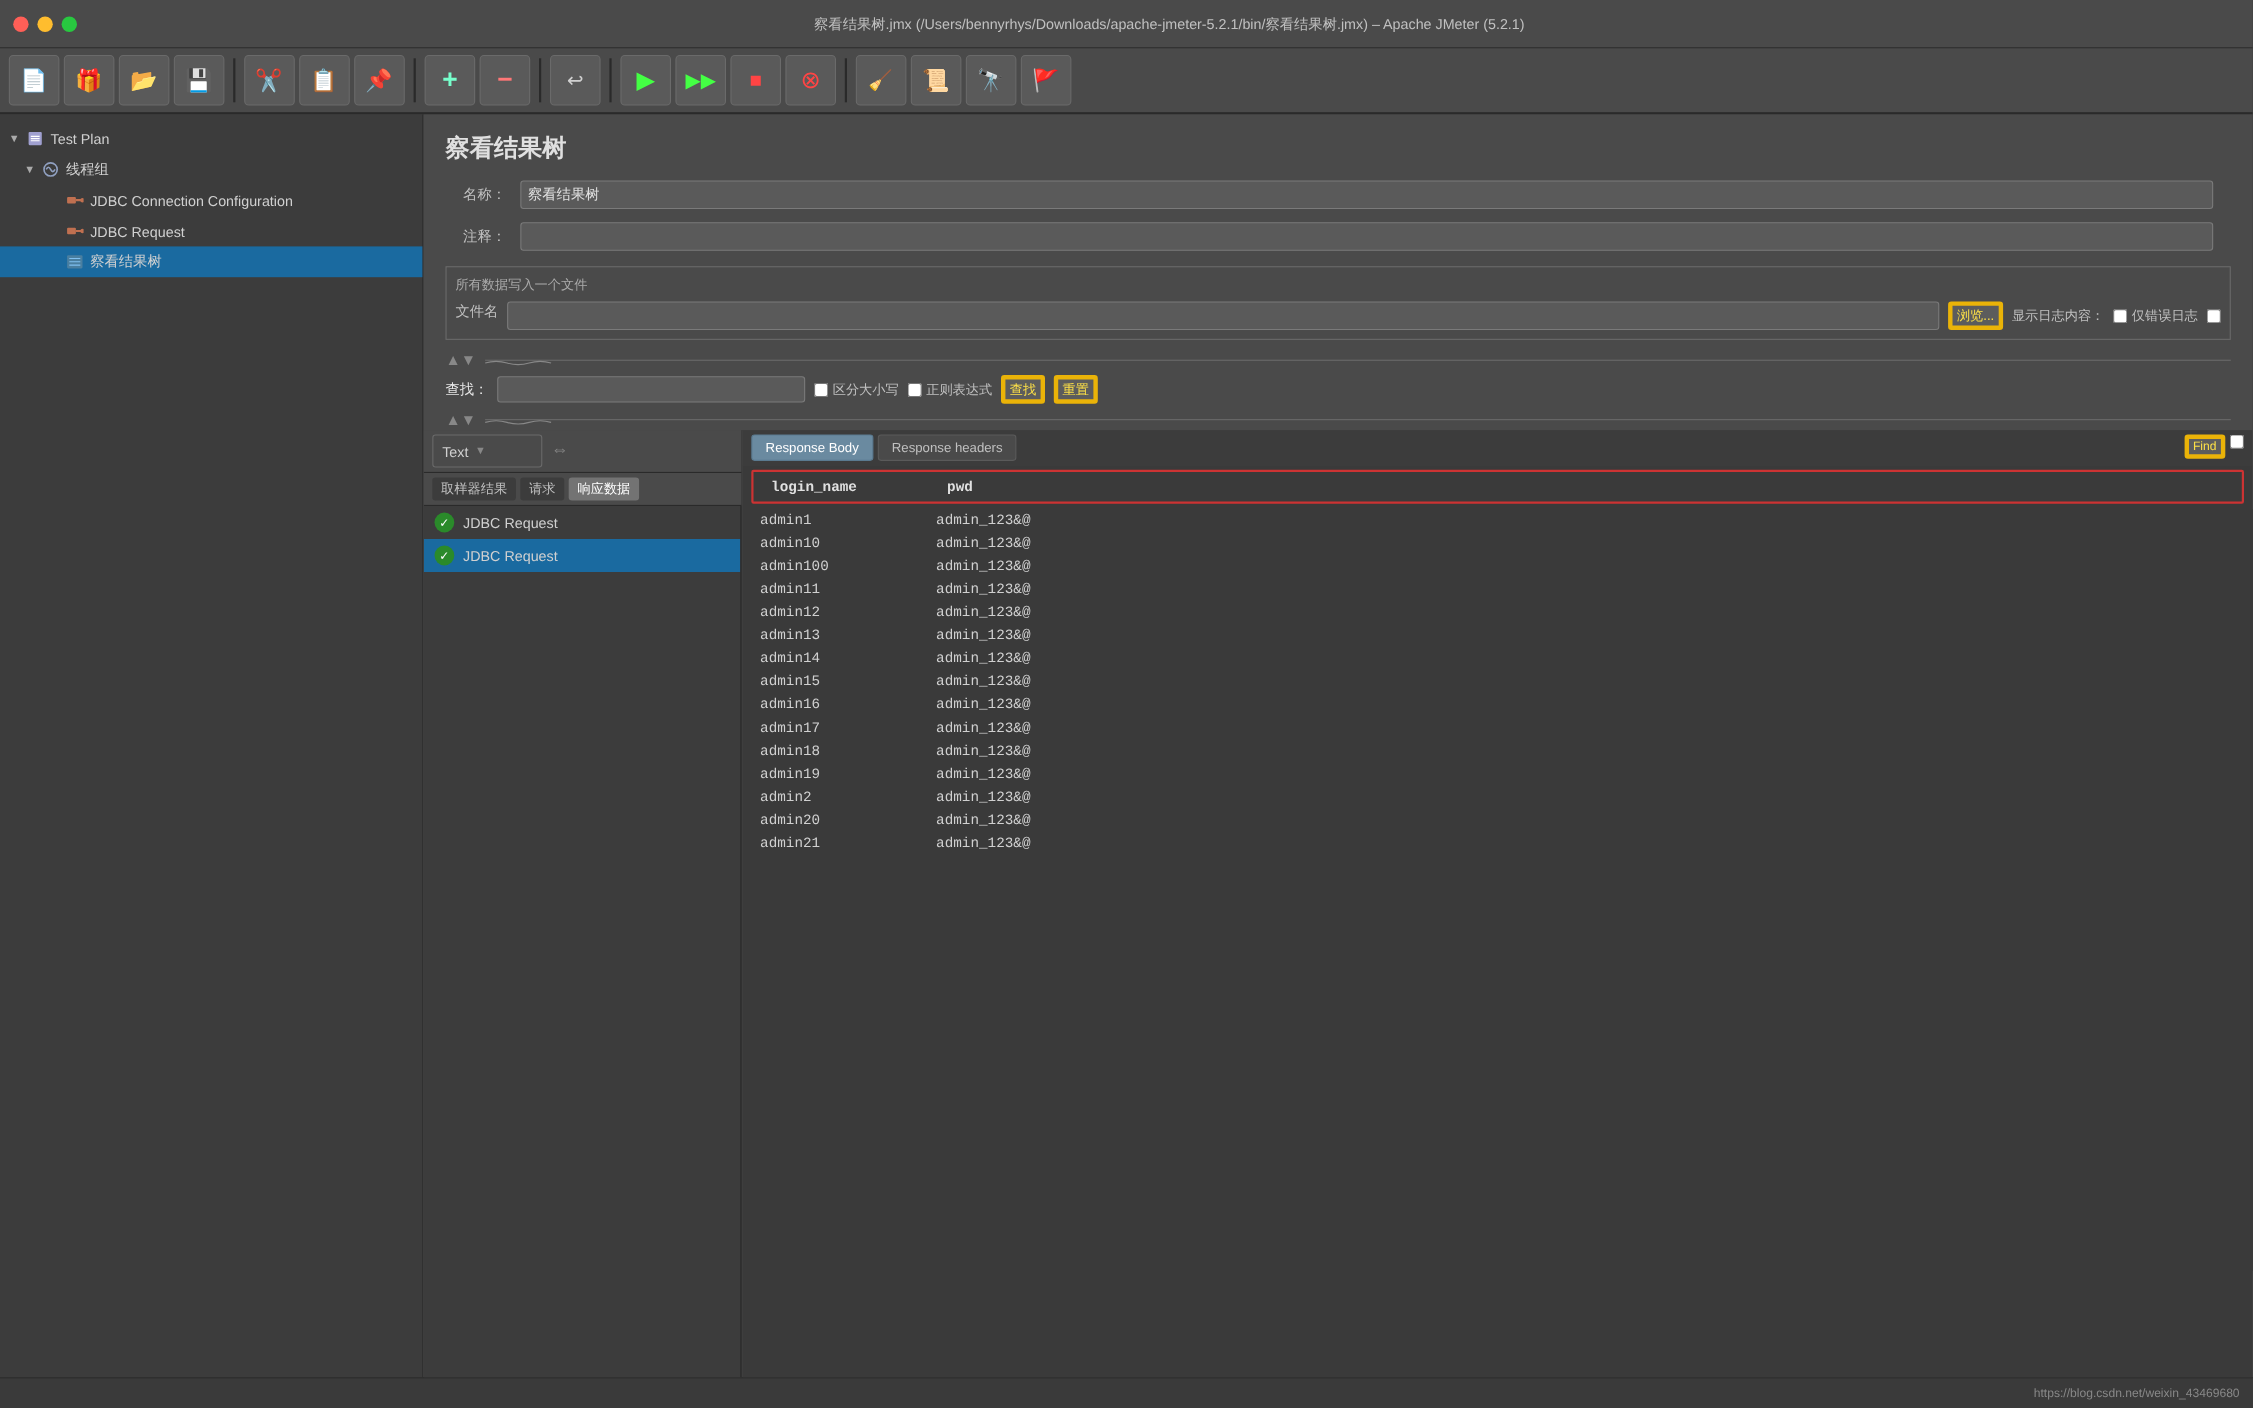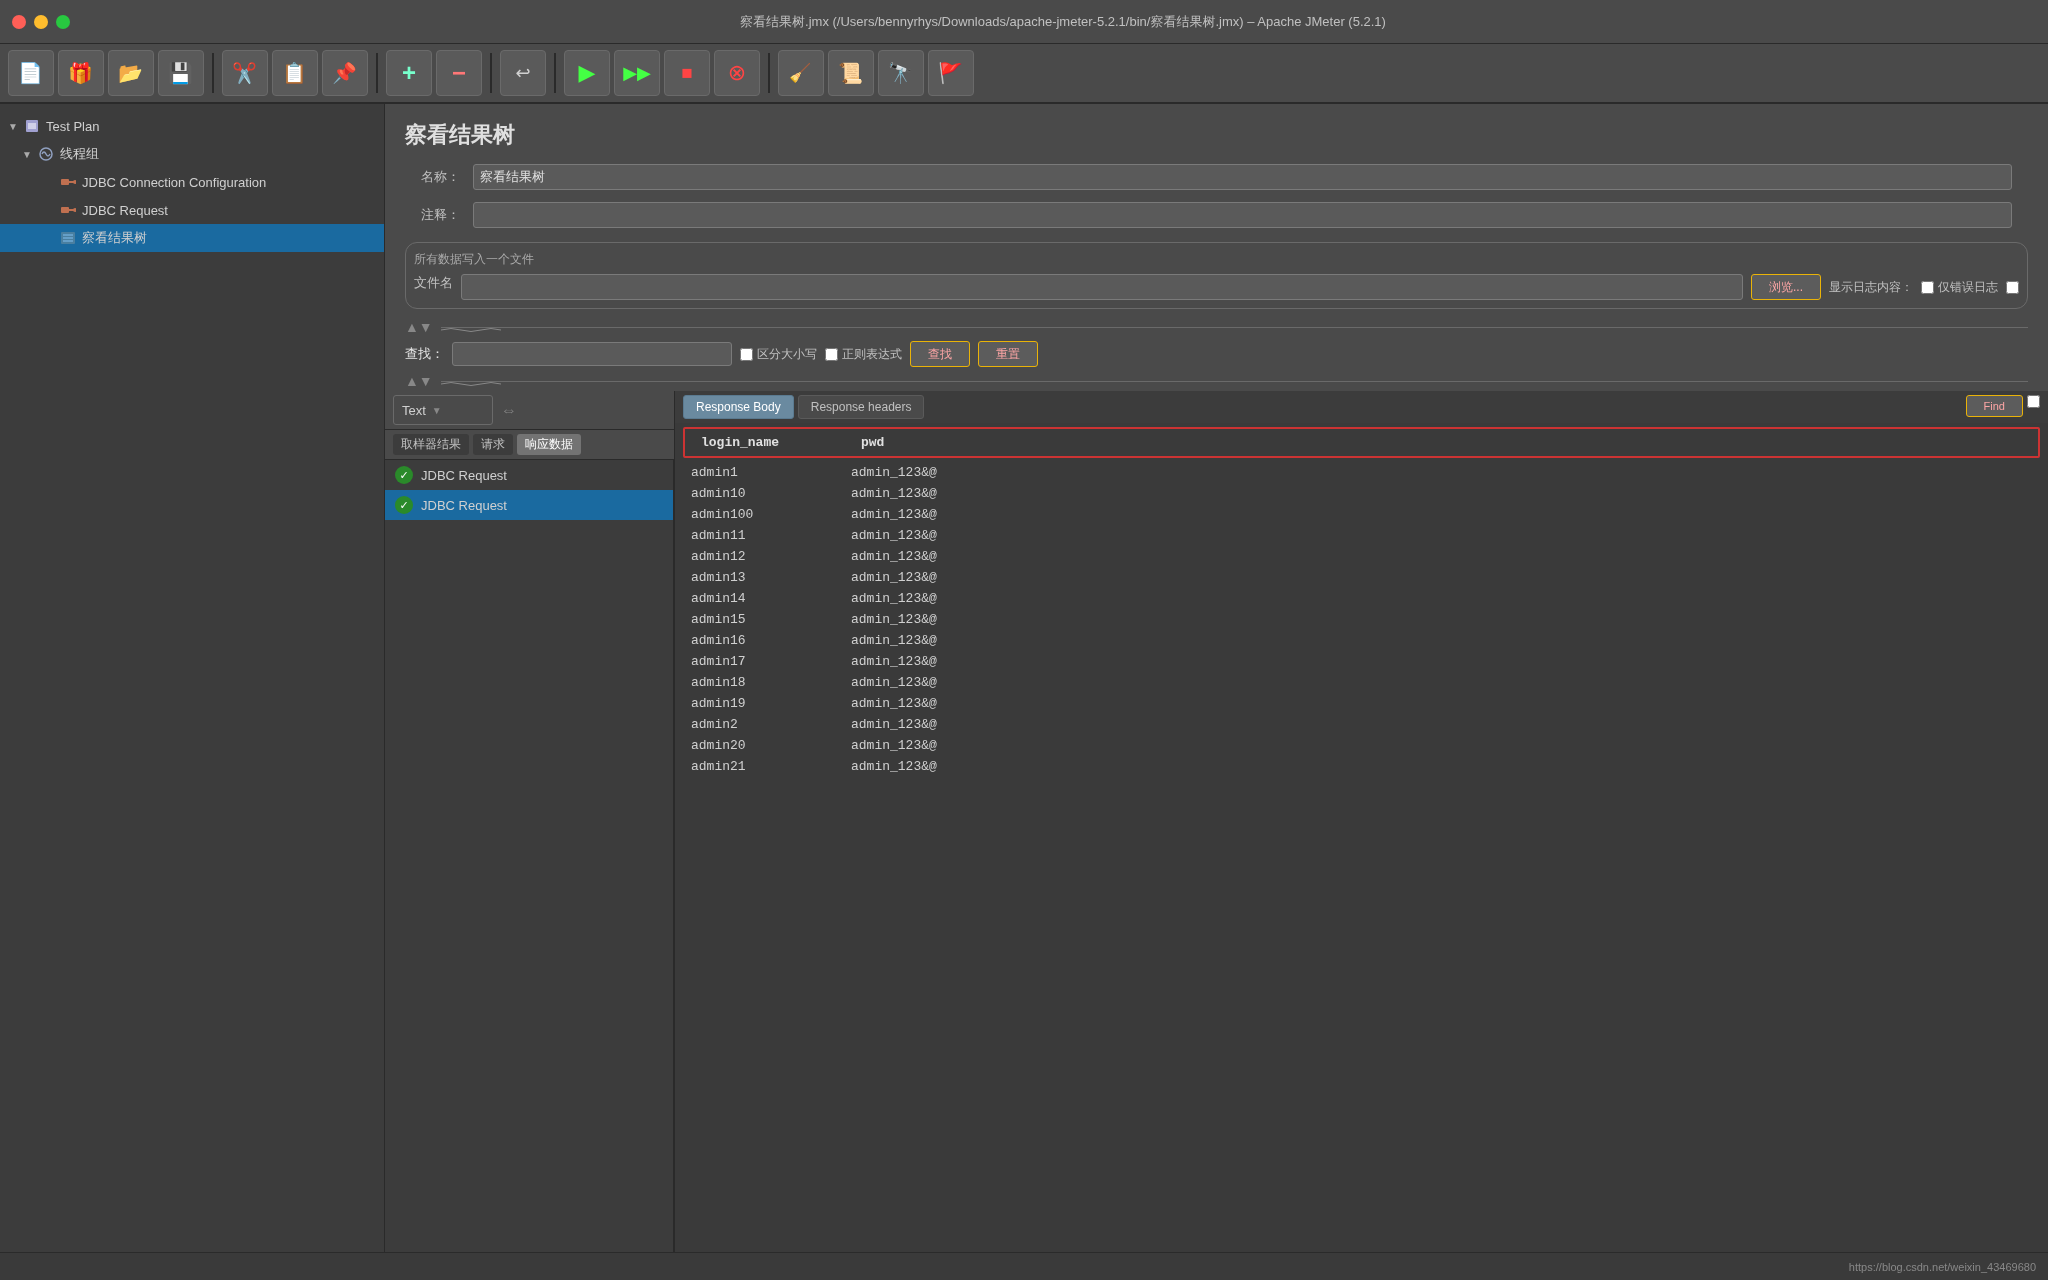--- a/index.html
+++ b/index.html
@@ -148,21 +148,21 @@
       background: #5a5a5a;
       border: 1px solid #7a7a7a;
       border-radius: 3px;
       padding: 0 6px;
       color: #e0e0e0;
       font-size: 13px;
     }
     .file-section {
       margin: 8px 20px;
       border: 1px solid #6a6a6a;
-      border-radius: 12px;
+      border-radius: 0;
       padding: 8px;
     }
     .file-section-title {
       font-size: 12px;
       color: #aaa;
       margin-bottom: 6px;
     }
     .file-row {
       display: flex;
       gap: 8px;
@@ -172,24 +172,24 @@
       height: 26px;
       background: #5a5a5a;
       border: 1px solid #7a7a7a;
       border-radius: 3px;
       padding: 0 6px;
       color: #e0e0e0;
     }
     .btn {
       height: 26px;
       background: #5c5c5c;
-      border: 1px solid #eab308;
+      border: 4px solid #eab308;
       border-radius: 3px;
-      padding: 0 17px;
-      color: #fca5a5;
+      padding: 0 4px;
+      color: #fde047;
       cursor: pointer;
       font-size: 12px;
       white-space: nowrap;
     }
     .log-options {
       display: flex;
       align-items: center;
       gap: 8px;
       flex-shrink: 0;
     }

